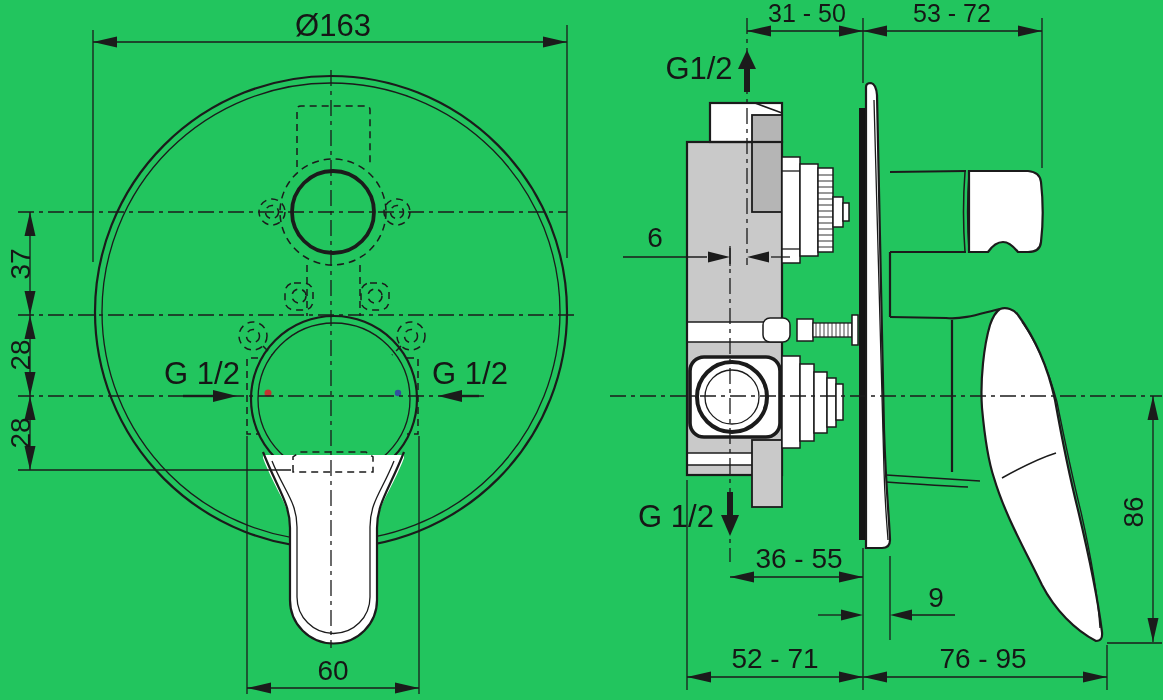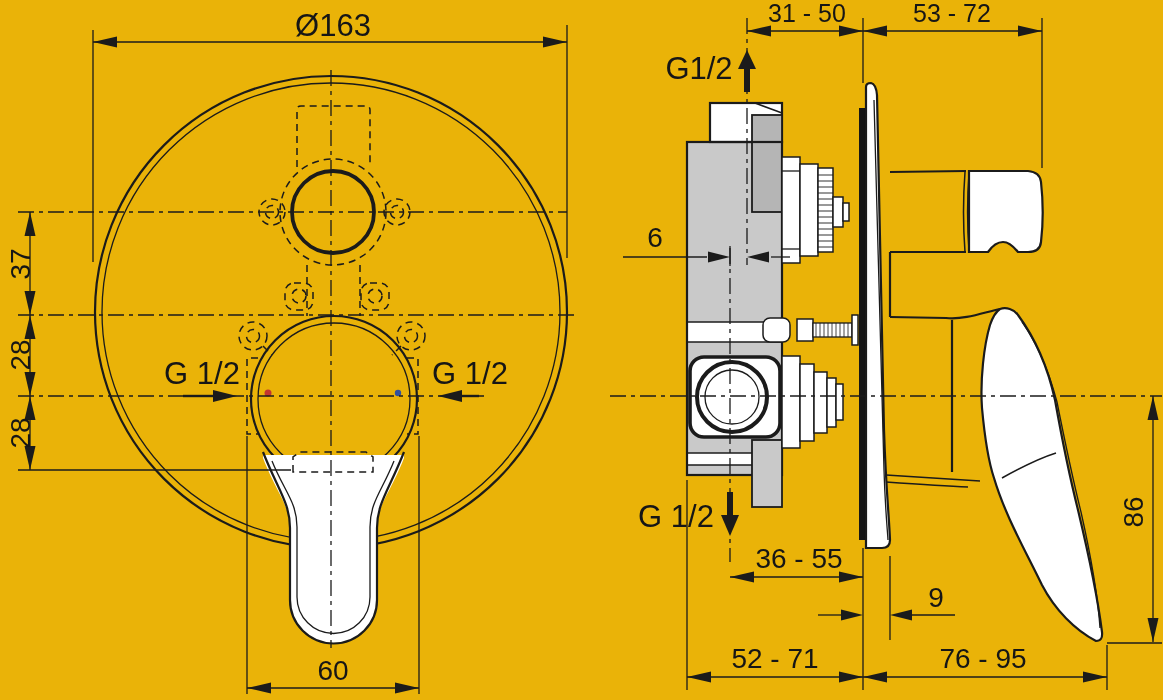--- a/index.html
+++ b/index.html
@@ -1,16 +1,16 @@
 <!DOCTYPE html>
 <html><head>
 <meta charset="utf-8">
 <style>
   html,body{margin:0;padding:0;background:#fff;}
-  #stage{position:relative;width:1163px;height:700px;background:#eab308;overflow:hidden;}
+  #stage{position:relative;width:1163px;height:700px;background:#22c55e;overflow:hidden;}
   svg{position:absolute;left:0;top:0;}
   text{font-family:"Liberation Sans","DejaVu Sans",sans-serif;fill:#161616;}
   .dim{font-size:28px;}
   .dimsm{font-size:25px;}
   .big{font-size:31px;}
   .thin{stroke:#1b1b1b;stroke-width:1.3;fill:none;}
   .med{stroke:#1b1b1b;stroke-width:2.2;fill:none;}
   .lite{stroke:#1b1b1b;stroke-width:1.5;fill:none;}
   .bold{stroke:#1b1b1b;stroke-width:3.8;fill:none;}
   .cl{stroke:#1b1b1b;stroke-width:1.3;fill:none;stroke-dasharray:16 5 4 5;}

